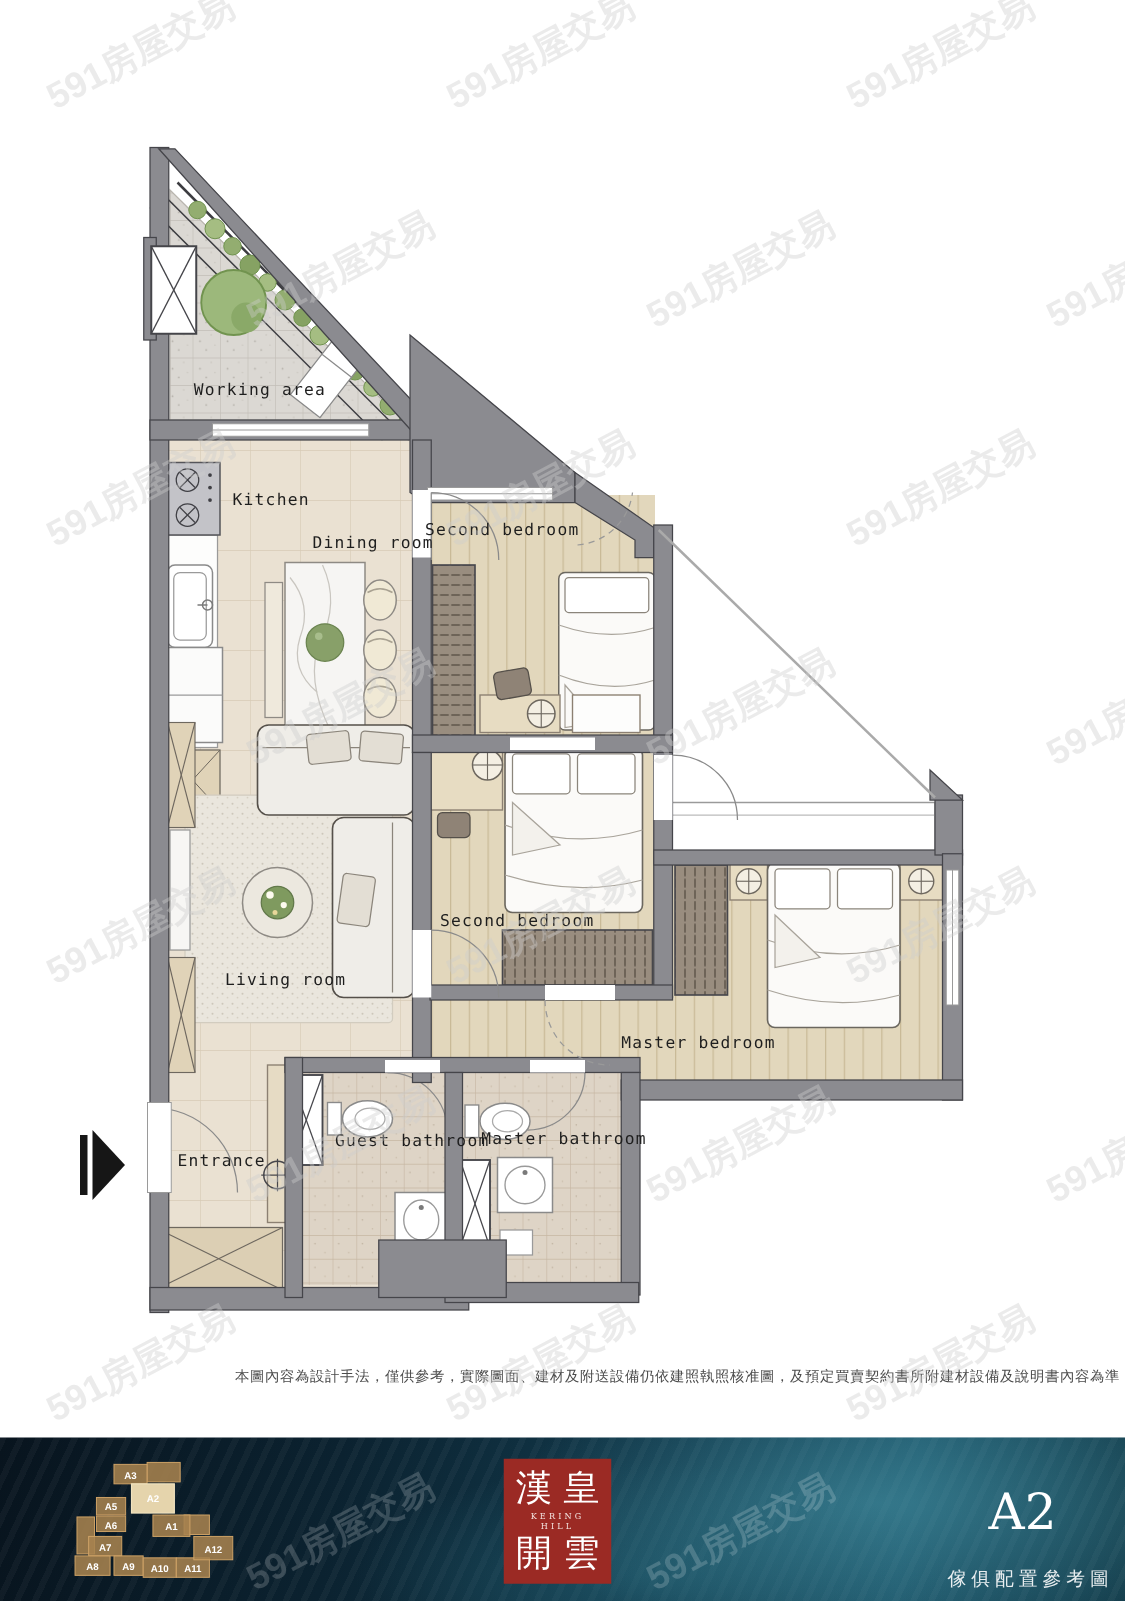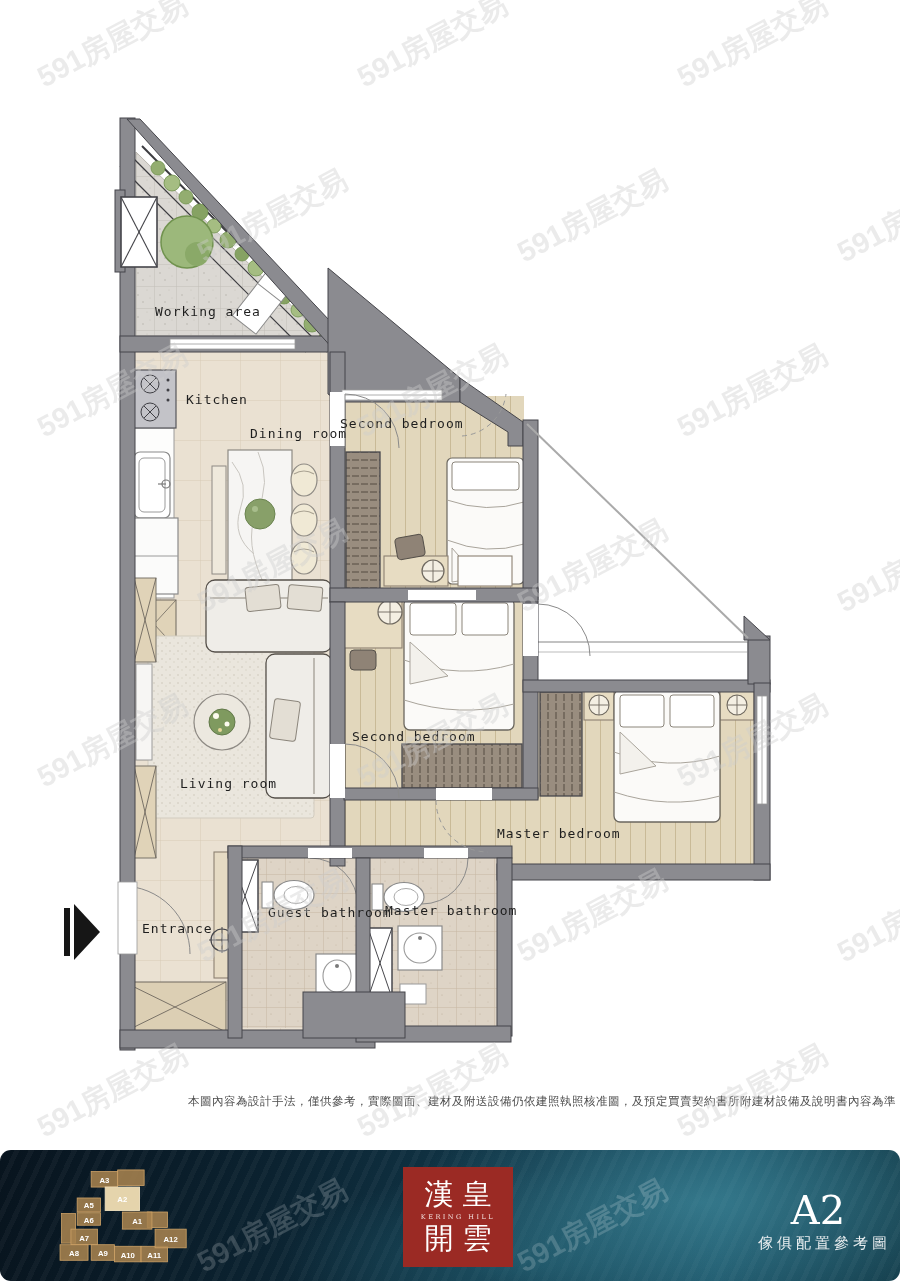--- a/index.html
+++ b/index.html
@@ -13,31 +13,31 @@
       pointer-events:none;z-index:30;}
   
   #disclaimer{position:absolute;top:1094px;right:4px;font-size:11.5px;color:#4c4c4c;
       letter-spacing:0.5px;z-index:5;}
   
   #footer{position:absolute;left:0;top:1150px;width:900px;height:131px;z-index:4;
       background:
         radial-gradient(ellipse 420px 160px at 78% 40%, rgba(72,150,168,0.55), rgba(0,0,0,0) 70%),
         radial-gradient(ellipse 340px 130px at 58% 85%, rgba(40,104,122,0.5), rgba(0,0,0,0) 70%),
         repeating-linear-gradient(115deg, rgba(255,255,255,0.035) 0 5px, rgba(0,0,0,0) 5px 13px),
-        linear-gradient(100deg,#08141e 0%,#0b2230 30%,#123a4c 58%,#1d5468 80%,#153e4c 100%); border-radius: 11px;}
+        linear-gradient(100deg,#08141e 0%,#0b2230 30%,#123a4c 58%,#1d5468 80%,#153e4c 100%);}
   #keyplan{position:absolute;left:46px;top:6px;}
   .kp-label{font-size:10px;font-weight:bold;fill:#ffffff;font-family:"Liberation Sans",sans-serif;text-anchor:middle;}
-  #logo{position:absolute;left:403px;top:17px;width:110px;height:100px;background:#9b2a24;
+  #logo{position:absolute;left:403px;top:17px;width:86px;height:100px;background:#9b2a24;
         display:flex;flex-direction:column;align-items:center;justify-content:center;
         font-family:"DejaVu Serif",serif;color:#ffffff;}
   #logo .l1,#logo .l2{font-size:29px;letter-spacing:9px;text-indent:9px;line-height:1.1;}
-  #logo .sub{font-size:6.5px;letter-spacing:2.5px;margin:2px 0;color:#f3e3e0;text-align:center;}
+  #logo .sub{font-size:6.5px;letter-spacing:2.5px;margin:2px 16px;color:#f3e3e0;text-align:center;}
   #unitbox{position:absolute;left:758px;top:40px;width:120px;text-align:center;color:#fff;}
   #unit-label{font-family:"DejaVu Serif",serif;font-size:40px;line-height:1;}
-  #unit-caption{margin-top:4px;font-size:15px;letter-spacing:4px;color:#e9eef0;font-family:"DejaVu Serif",serif;white-space:nowrap;}
+  #unit-caption{margin-top:24px;font-size:15px;letter-spacing:4px;color:#e9eef0;font-family:"DejaVu Serif",serif;white-space:nowrap;}
 </style>
 </head>
 <body>
 
 <svg id="plan" width="900" height="1150" viewBox="0 0 900 1150">
   <defs>
     <pattern id="pTile" width="40" height="40" patternUnits="userSpaceOnUse">
       <rect width="40" height="40" fill="#eae1d2"></rect>
       <path d="M40 0H0V40" fill="none" stroke="#d8cbb6" stroke-width="1"></path>
     </pattern>

